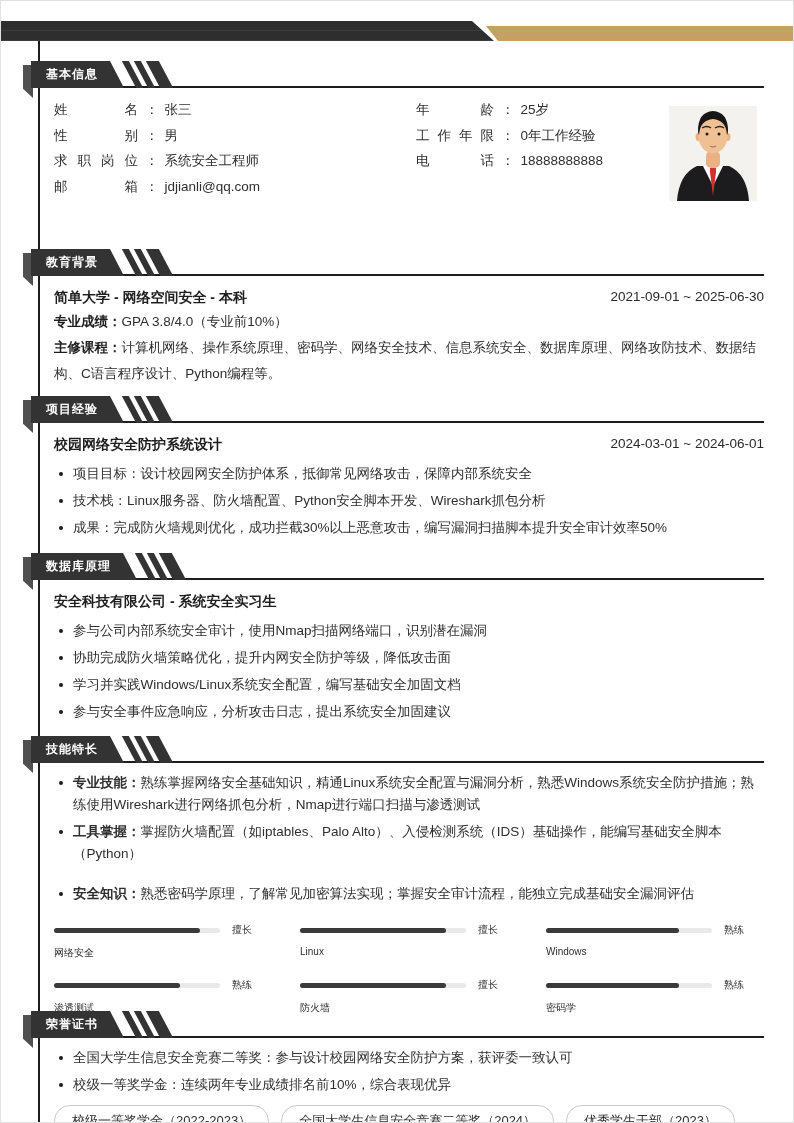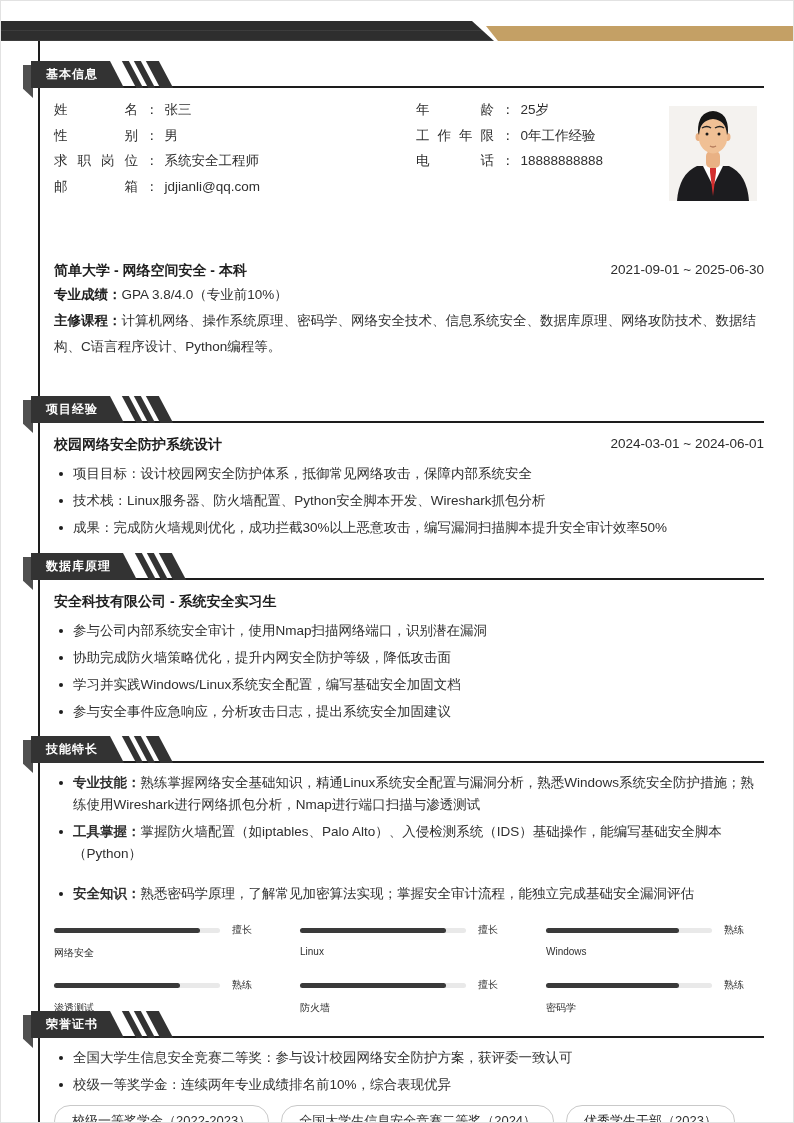--- a/index.html
+++ b/index.html
@@ -168,20 +168,30 @@
         <path d="M33,22 q5,-3 9,0" stroke="#222" stroke-width="1.4" fill="none"></path>
         <path d="M46,22 q5,-3 9,0" stroke="#222" stroke-width="1.4" fill="none"></path>
         <circle cx="38" cy="28" r="1.5" fill="#1a1a1a"></circle>
         <circle cx="50" cy="28" r="1.5" fill="#1a1a1a"></circle>
         <path d="M41,40 q3,2 6,0" stroke="#b3795a" stroke-width="1.3" fill="none"></path>
       </svg>
     </div>
   </section>
 
   <section class="sec sec-edu">
+    <div class="ribbon">
+      <div class="rb-line"></div>
+      <div class="rb-fold"></div>
+      <div class="rb-band">
+        <div class="rb-main">教育背景</div>
+        <div class="rb-stripe"></div>
+        <div class="rb-stripe"></div>
+        <div class="rb-tip"></div>
+      </div>
+    </div>
     <div class="sec-body">
       <div class="trow">
         <span class="tname">简单大学 - 网络空间安全 - 本科</span>
         <span class="tdate">2021-09-01 ~ 2025-06-30</span>
       </div>
       <p class="kv"><b>专业成绩：</b><span>GPA 3.8/4.0（专业前10%）</span></p>
       <p class="kv"><b>主修课程：</b><span>计算机网络、操作系统原理、密码学、网络安全技术、信息系统安全、数据库原理、网络攻防技术、数据结构、C语言程序设计、Python编程等。</span></p>
     </div>
   </section>
 

